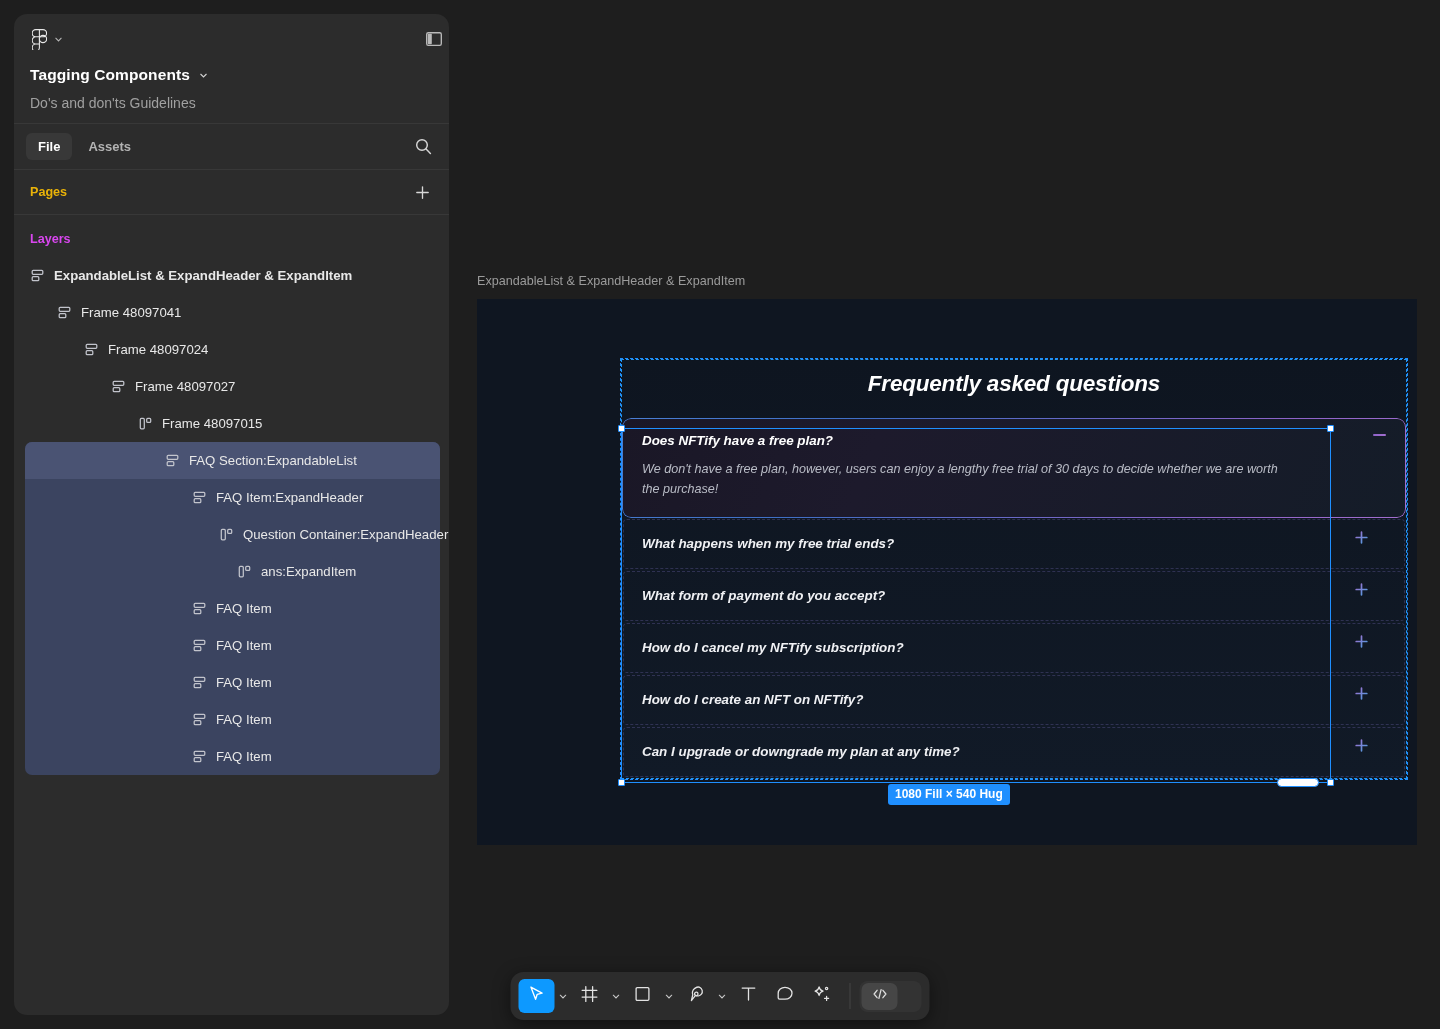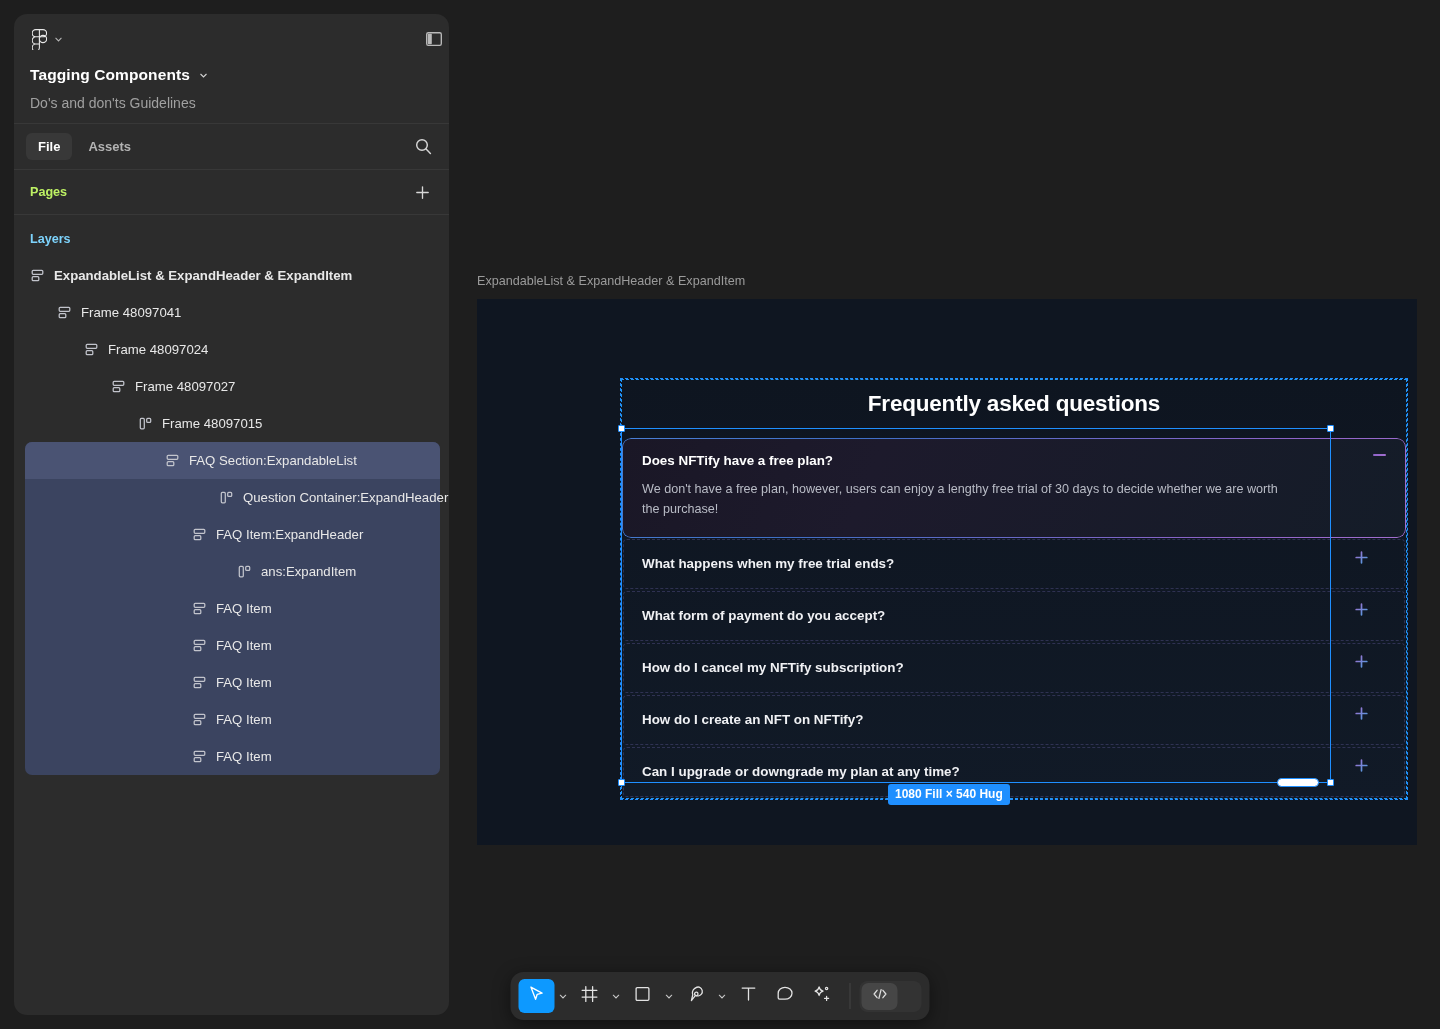--- a/index.html
+++ b/index.html
@@ -45,25 +45,25 @@
   }
   .tab.active { background: #383838; color: #ffffff; }
   .tabs-spacer { flex: 1; }
   .search-btn { width: 28px; height: 28px; display: flex; align-items: center; justify-content: center; border-radius: 5px; cursor: pointer; }
 
   .sb-section-head {
     display: flex; align-items: center; justify-content: space-between;
     height: 45px; padding: 0 14px 0 16px;
     border-bottom: 1px solid #383838;
   }
-  .sb-section-title { font-size: 12.6px; font-weight: bold; color: #bef264; }
+  .sb-section-title { font-size: 12.6px; font-weight: bold; color: #eab308; }
   .plus-btn { width: 26px; height: 26px; display: flex; align-items: center; justify-content: center; border-radius: 5px; cursor: pointer; }
 
   .layers-head { padding: 14px 16px 10px 16px; }
-  .layers-head-title { font-size: 12.6px; font-weight: bold; color: #7dd3fc; }
+  .layers-head-title { font-size: 12.6px; font-weight: bold; color: #d946ef; }
 
   .layer-list { position: relative; padding-bottom: 10px; }
   .layer-row {
     position: relative;
     display: flex; align-items: center; gap: 9px;
     height: 37px;
     font-size: 13.2px;
     color: #e8e8e8;
     cursor: pointer;
     white-space: nowrap;
@@ -86,25 +86,26 @@
     font-size: 12.6px; color: #9b9b9b; white-space: nowrap;
   }
   #frame {
     position: absolute; left: 28px; top: 299px;
     width: 940px; height: 546px;
     background: #0f1621;
   }
 
   
   #faq-section {
-    position: absolute; left: 144px; top: 80px;
+    position: absolute; left: 144px; top: 60px;
     width: 786px; height: 420px;
     background: linear-gradient(180deg, #0e1520 0%, #111a27 100%);
     outline: 1px dashed #1f8fff;
     outline-offset: 0;
+    font-style: italic;
   }
   #faq-section::before {
     content: ""; position: absolute; inset: 0;
     border: 1px dashed #2196f3;
     pointer-events: none;
   }
   .faq-title {
     text-align: center;
     font-size: 22.5px; font-weight: bold; color: #ffffff;
     padding-top: 12px; letter-spacing: -0.2px;
@@ -342,37 +343,37 @@
         </div>
         <div class="layer-row sel" style="padding-left: 140px; background: rgb(74, 83, 115); position: relative; border-top-left-radius: 7px; border-top-right-radius: 7px; margin-left: 11px; margin-right: 9px;">
           <span>
             <svg class="layer-ico" viewBox="0 0 15 15" fill="none">
               <rect x="2.2" y="2.3" width="10.6" height="4" rx="1" stroke="#c2c4cc" stroke-width="1.25"></rect>
               <rect x="2.2" y="8.7" width="6.6" height="4" rx="1" stroke="#c2c4cc" stroke-width="1.25"></rect>
             </svg>
           </span>
           <span>FAQ Section:ExpandableList</span>
         </div>
+        <div class="layer-row selchild" style="padding-left: 178px; background: transparent;">
+          <span>
+            <svg class="layer-ico" viewBox="0 0 15 15" fill="none">
+              <rect x="2.2" y="2.3" width="10.6" height="4" rx="1" stroke="#c2c4cc" stroke-width="1.25"></rect>
+              <rect x="2.2" y="8.7" width="6.6" height="4" rx="1" stroke="#c2c4cc" stroke-width="1.25"></rect>
+            </svg>
+          </span>
+          <span>FAQ Item:ExpandHeader</span>
+        </div>
         <div class="layer-row selchild" style="padding-left: 205px; background: transparent;">
           <span>
             <svg class="layer-ico" viewBox="0 0 15 15" fill="none">
               <rect x="2.3" y="2.4" width="4" height="10.4" rx="1" stroke="#c2c4cc" stroke-width="1.25"></rect>
               <rect x="8.7" y="2.4" width="4" height="4" rx="1" stroke="#c2c4cc" stroke-width="1.25"></rect>
             </svg>
           </span>
           <span>Question Container:ExpandHeader</span>
-        </div>
-        <div class="layer-row selchild" style="padding-left: 178px; background: transparent;">
-          <span>
-            <svg class="layer-ico" viewBox="0 0 15 15" fill="none">
-              <rect x="2.2" y="2.3" width="10.6" height="4" rx="1" stroke="#c2c4cc" stroke-width="1.25"></rect>
-              <rect x="2.2" y="8.7" width="6.6" height="4" rx="1" stroke="#c2c4cc" stroke-width="1.25"></rect>
-            </svg>
-          </span>
-          <span>FAQ Item:ExpandHeader</span>
         </div>
         <div class="layer-row selchild" style="padding-left: 205px; background: transparent; margin-left: 18px;">
           <span>
             <svg class="layer-ico" viewBox="0 0 15 15" fill="none">
               <rect x="2.3" y="2.4" width="4" height="10.4" rx="1" stroke="#c2c4cc" stroke-width="1.25"></rect>
               <rect x="8.7" y="2.4" width="4" height="4" rx="1" stroke="#c2c4cc" stroke-width="1.25"></rect>
             </svg>
           </span>
           <span>ans:ExpandItem</span>
         </div>

